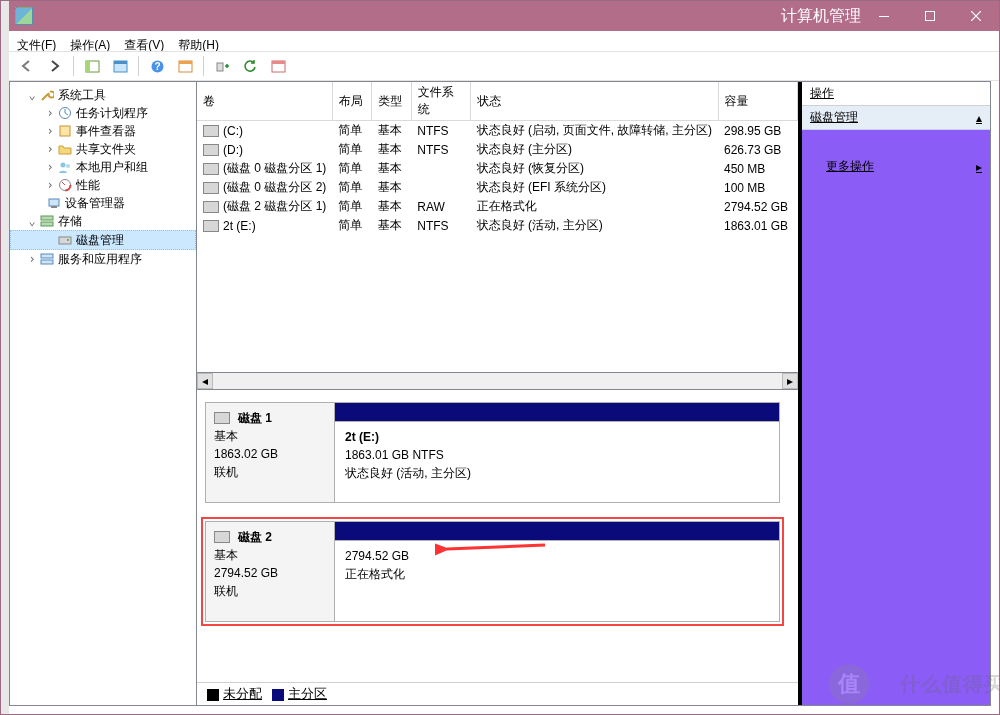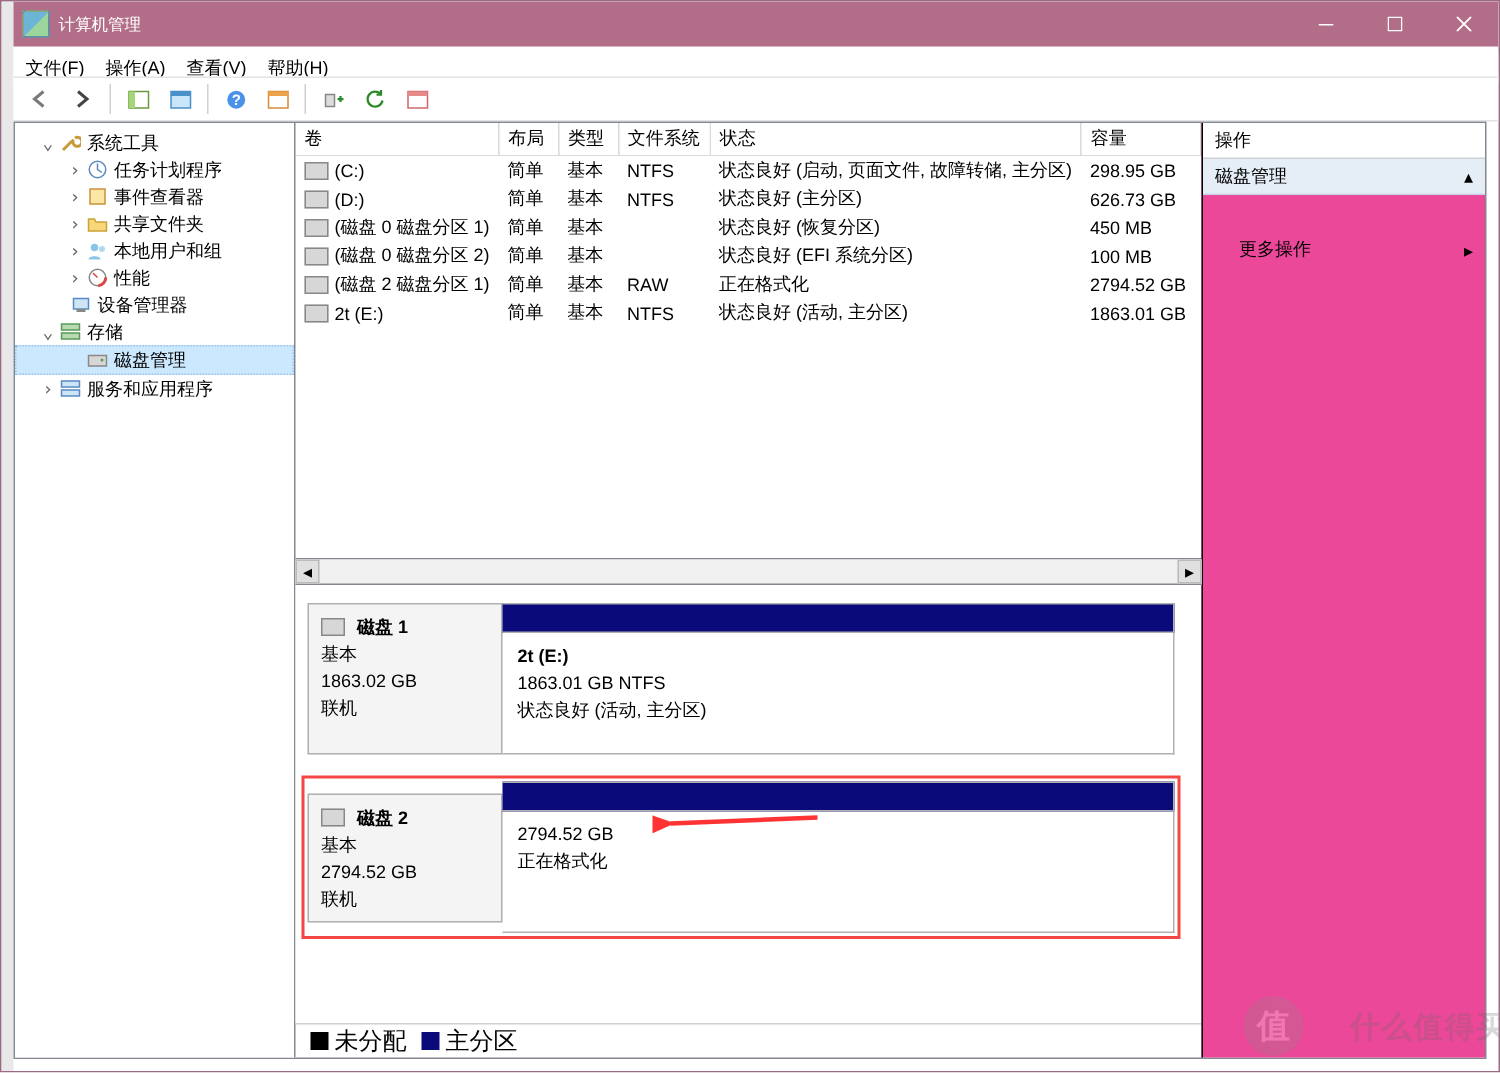--- a/index.html
+++ b/index.html
@@ -1,20 +1,20 @@
 <!DOCTYPE html>
 <html><head>
 <meta charset="utf-8">
 <style>
   html,body{margin:0;padding:0;font-family:"Microsoft YaHei","Segoe UI",sans-serif;font-size:12px;color:#000;background:#fff;}
   .window{position:relative;width:1000px;height:715px;border:1px solid #9a6a82;box-sizing:border-box;background:#fff;overflow:hidden;}
   .left-bg{position:absolute;left:0;top:0;width:8px;height:715px;background:#e8e8e8;} 
   .titlebar{position:absolute;left:8px;top:0;right:0;height:30px;background:#b26d89;display:flex;align-items:center;color:#fff;}
   .titlebar .app-icon{width:16px;height:16px;margin:0 6px 0 6px;background:linear-gradient(135deg,#6db5d6 0 50%,#9cd69c 50% 100%);border:1px solid rgba(0,0,0,.2);}
-  .titlebar .title{flex:1;font-size:11px;}
+  .titlebar .title{flex:1;font-size:16px;text-align:right;}
   .win-btns{display:flex;height:100%;}
   .win-btn{width:46px;height:30px;display:flex;align-items:center;justify-content:center;fill:#fff;}
   .win-btn.close{background:rgba(0,0,0,0);}
   .menubar{position:absolute;left:8px;top:34px;right:0;height:20px;background:#fff;display:flex;align-items:center;gap:14px;padding-left:8px;font-size:12px;}
   .toolbar{position:absolute;left:8px;top:50px;right:0;height:28px;background:#fff;border-top:1px solid #e3e3e3;border-bottom:1px solid #e3e3e3;display:flex;align-items:center;gap:4px;padding:0 6px;}
   .tool{width:22px;height:22px;border:1px solid transparent;display:flex;align-items:center;justify-content:center;border-radius:2px;}
   .sep{width:1px;height:20px;background:#d0d0d0;margin:0 2px;}
   .content{position:absolute;left:8px;right:8px;top:80px;bottom:8px;border:1px solid #828790;display:flex;background:#fff;}
   .tree{width:186px;border-right:1px solid #828790;background:#fff;overflow:auto;padding:4px 0;}
   .tree-row{display:flex;align-items:center;height:18px;padding:0 4px;white-space:nowrap;}
@@ -29,26 +29,26 @@
   .vol-icon{display:inline-block;width:14px;height:10px;background:#d7d7d7;border:1px solid #888;margin-right:4px;vertical-align:middle;}
   .mid-scroll{height:16px;border-bottom:1px solid #828790;background:#f0f0f0;position:relative;}
   .mid-scroll .ar{position:absolute;top:0;width:16px;height:16px;background:#e0e0e0;border:1px solid #bbb;box-sizing:border-box;display:flex;align-items:center;justify-content:center;}
   .disks{flex:1;overflow:auto;background:#fff;padding:12px 18px 4px 8px;}
   .disk{display:flex;margin-bottom:18px;}
   .disk-label{width:112px;background:#f4f4f4;border:1px solid #b0b0b0;padding:6px 8px;font-size:12px;line-height:1.5;}
   .disk-label .di{display:flex;align-items:center;gap:4px;}
   .disk-parts{flex:1;display:flex;flex-direction:column;}
   .part-header{height:18px;background:#0a0a7a;border:1px solid #b0b0b0;border-left:none;}
   .part-body{flex:1;min-height:68px;border:1px solid #b0b0b0;border-top:none;border-left:none;padding:6px 10px;line-height:1.5;}
-  .disk.hl{outline:2px solid #f54646;outline-offset:2px;align-items:center;}
+  .disk.hl{outline:2px solid #f54646;outline-offset:2px;}
   .arrow {position:relative;}
   .arrow svg{position:absolute;left:100px;top:-4px;}
-  .legend{height:22px;border-top:1px solid #d0d0d0;display:flex;align-items:center;gap:10px;padding:0 10px;font-size:16px;}
+  .legend{height:22px;border-top:1px solid #d0d0d0;display:flex;align-items:center;gap:10px;padding:0 10px;font-size:13px;text-decoration:underline;}
   .sw{display:inline-block;width:12px;height:12px;vertical-align:middle;margin-right:4px;}
-  .right{width:188px;border-left:1px solid #000000;background:#ec4899;}
+  .right{width:188px;border-left:4px solid #000000;background:#8b5cf6;text-decoration:underline;}
   .right-h{background:#fff;border-bottom:1px solid #d0d0d0;padding:3px 8px;font-size:12px;}
   .right-sec{background:#e5edf7;border-bottom:1px solid #c8d4e6;padding:3px 8px;display:flex;justify-content:space-between;align-items:center;}
   .right-item{padding:4px 8px 4px 24px;display:flex;justify-content:space-between;align-items:center;margin-top:24px;}
   .watermark{position:absolute;right:0;bottom:0;width:200px;height:60px;opacity:.25;pointer-events:none;}
   .watermark .c{position:absolute;right:130px;bottom:10px;width:40px;height:40px;border-radius:50%;background:#888;color:#fff;display:flex;align-items:center;justify-content:center;font-size:22px;font-weight:bold;}
   .watermark .t{position:absolute;right:-6px;bottom:16px;color:#666;font-size:20px;font-weight:bold;letter-spacing:1px;}
 </style>
 </head>
 <body>
 

